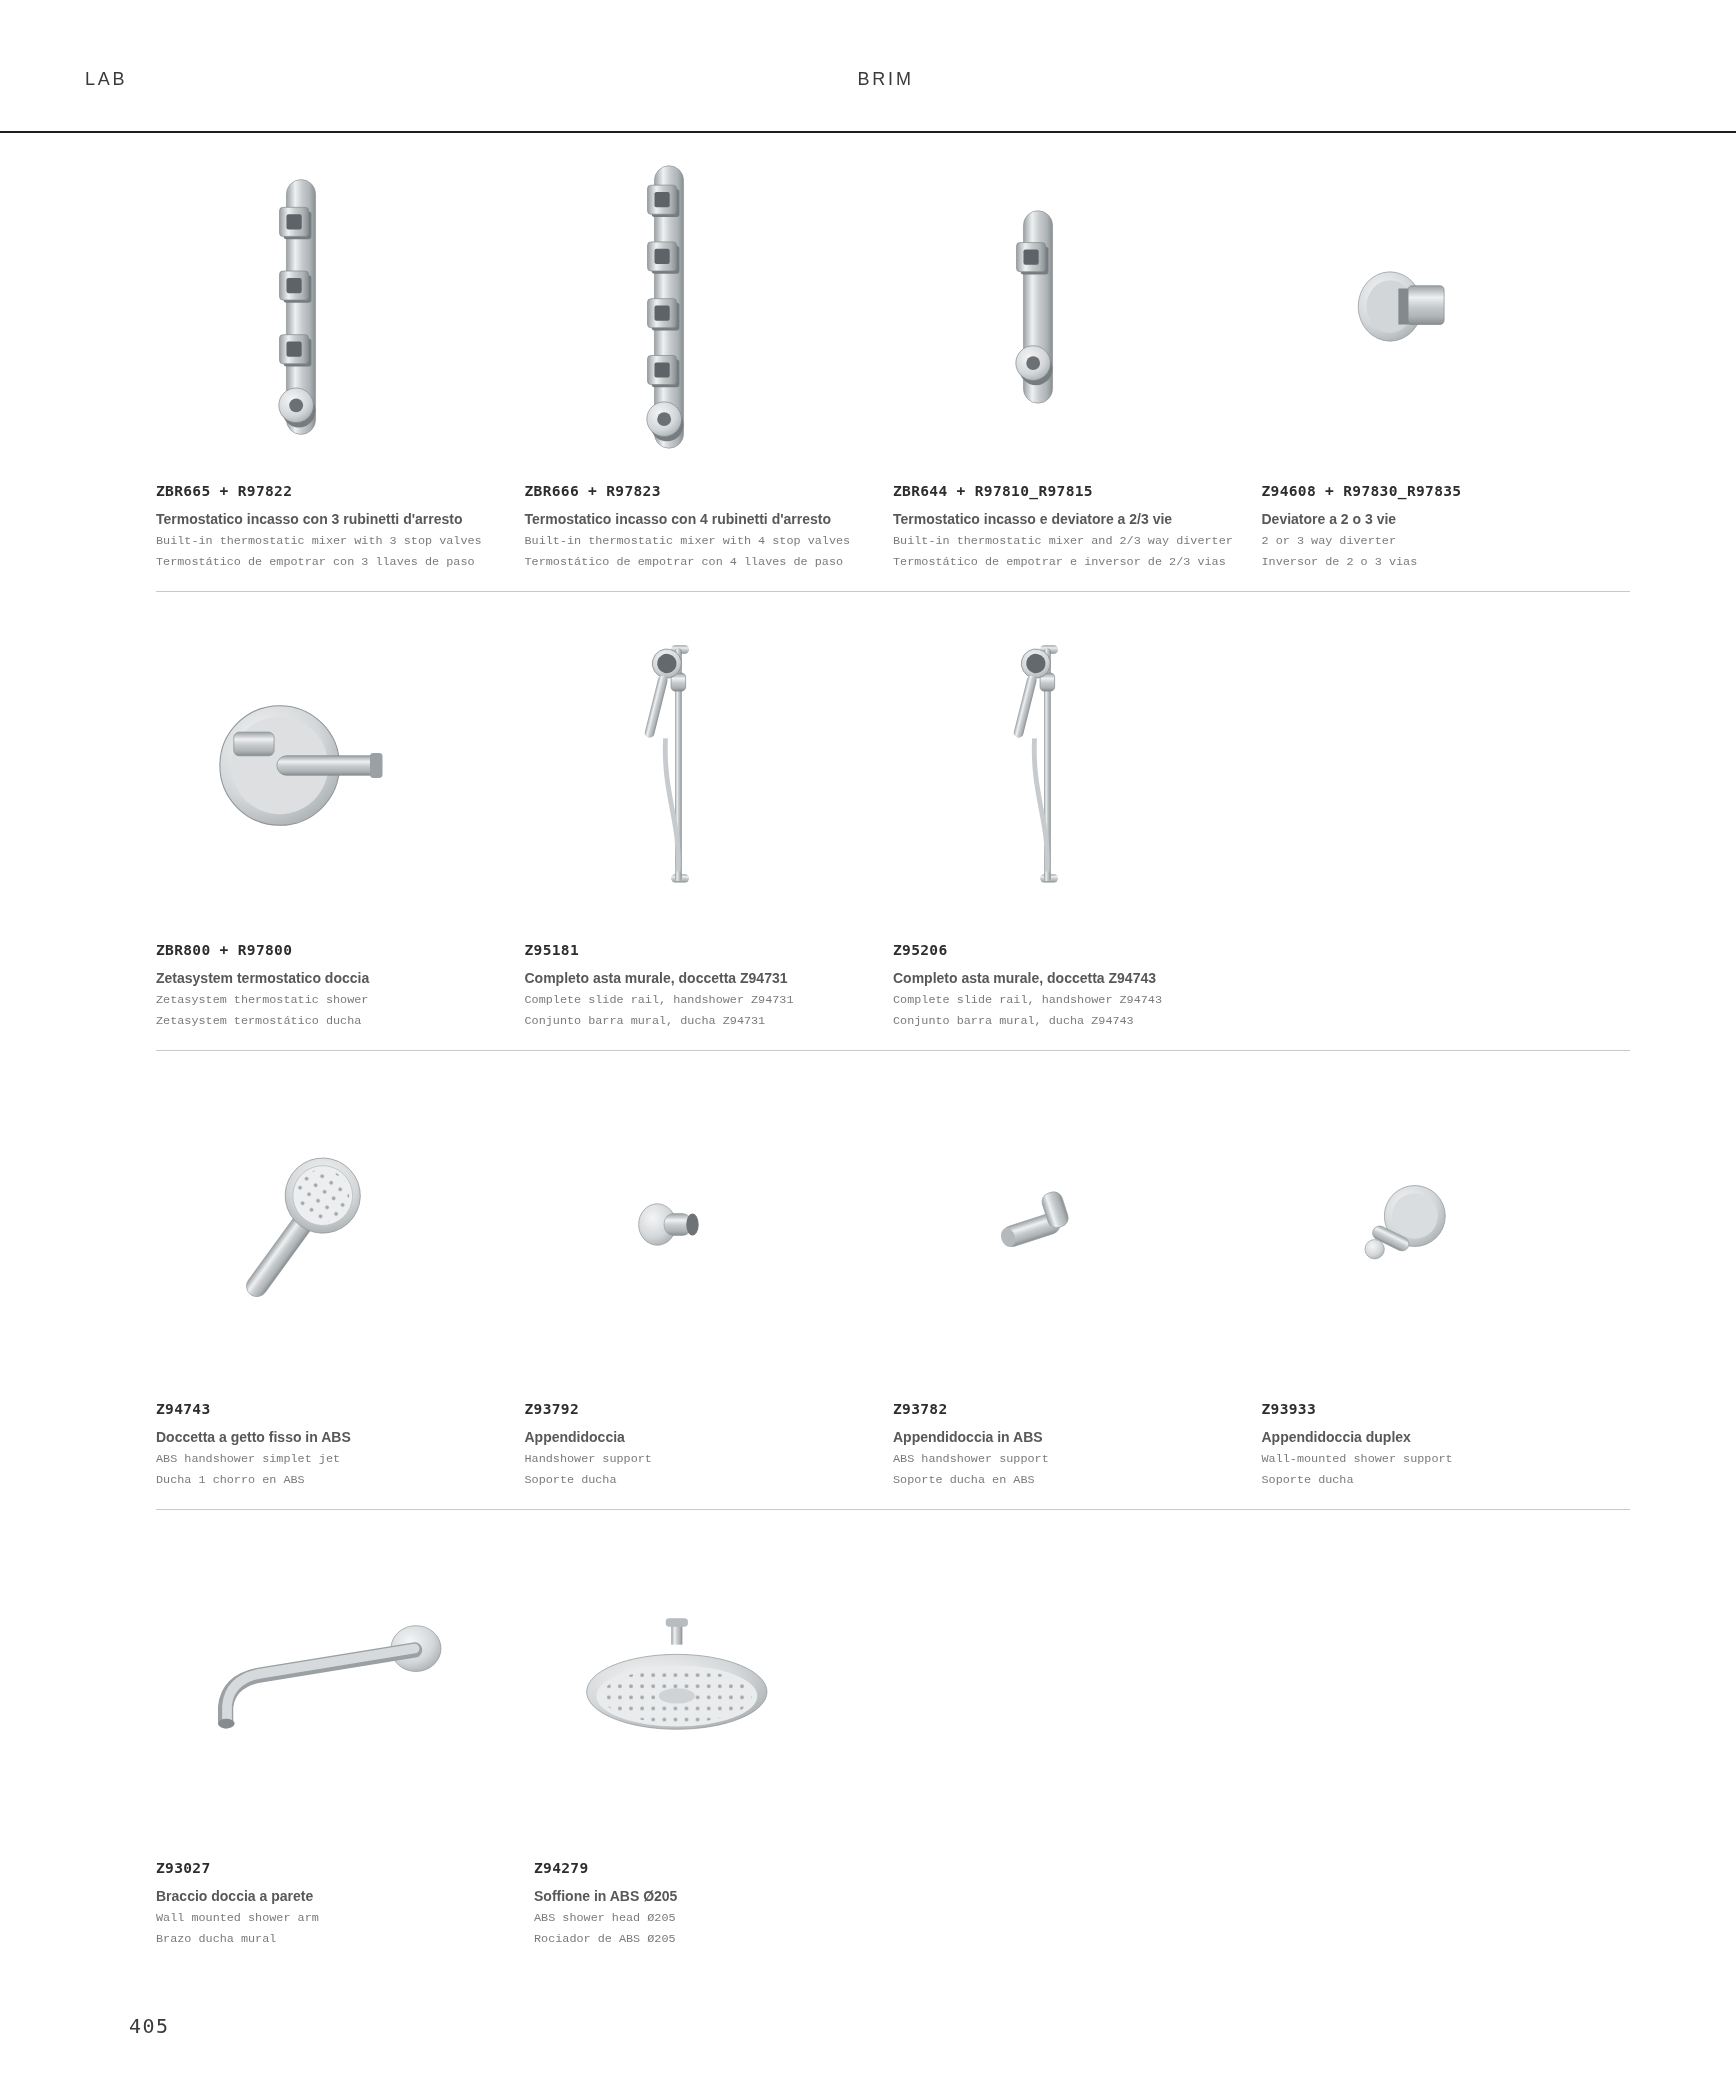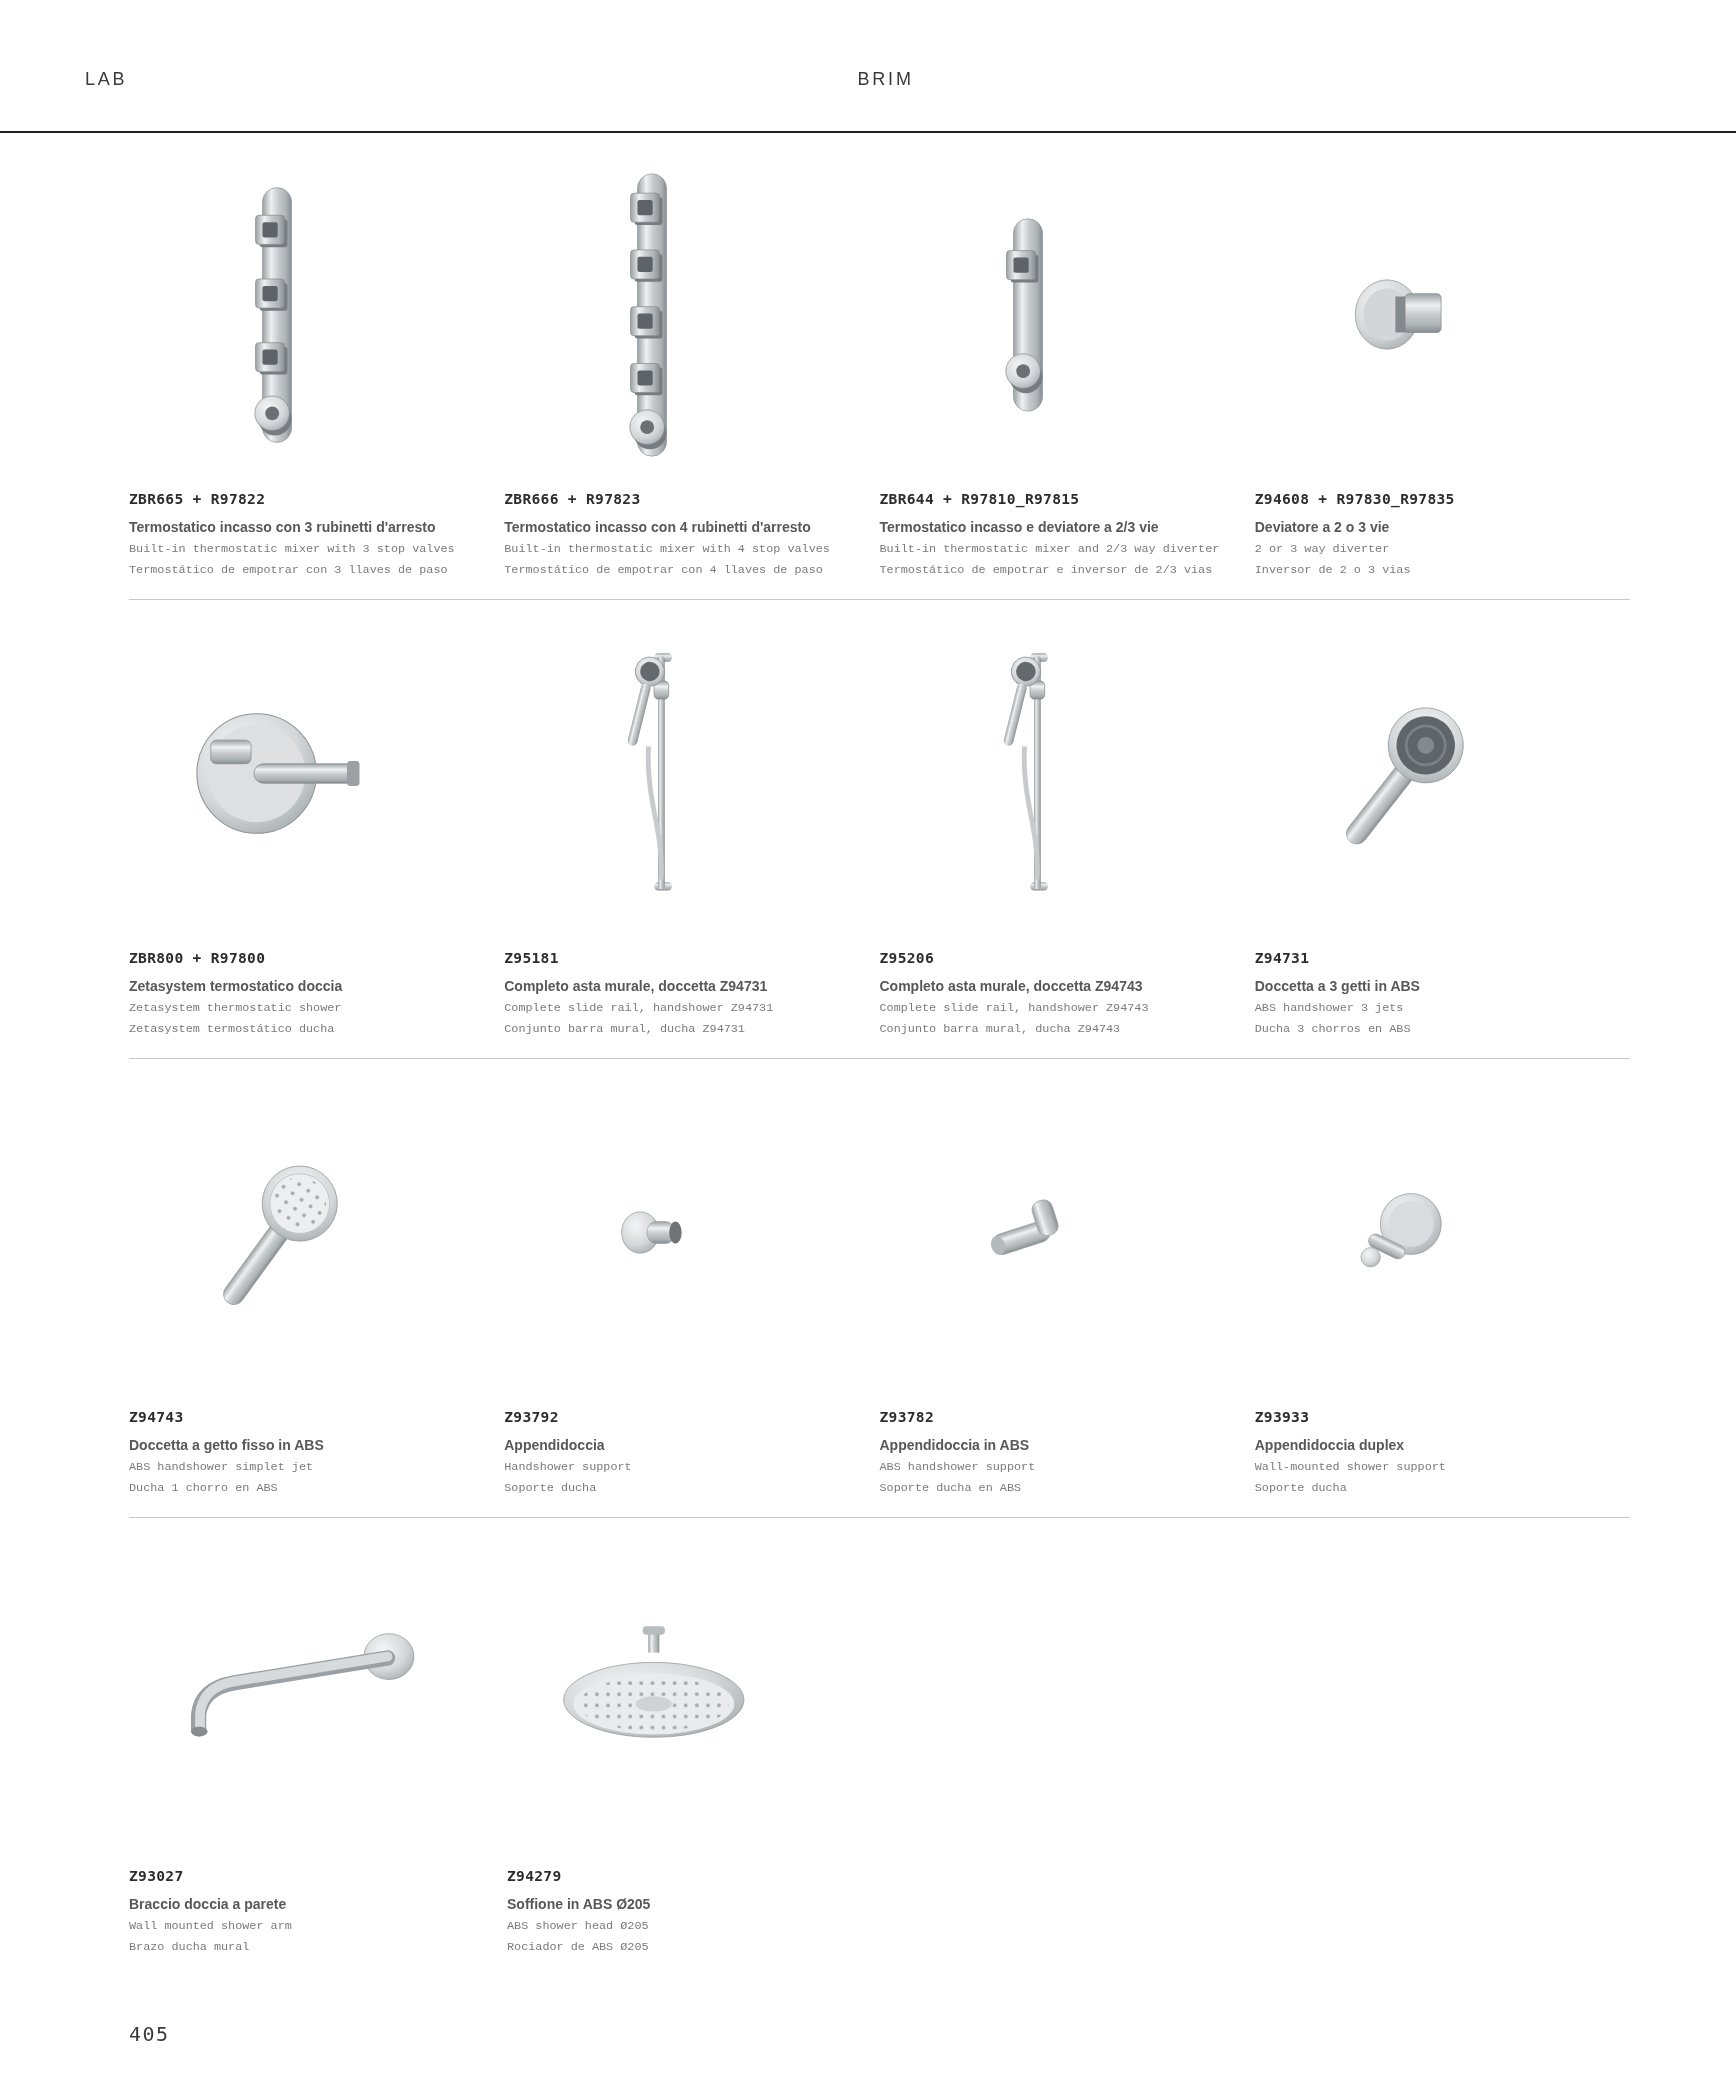--- a/index.html
+++ b/index.html
@@ -17,21 +17,21 @@
     display:grid; grid-template-columns:repeat(4,1fr);
     padding:0 106px 0 85px;
     font-family:Liberation Sans, sans-serif;
     font-size:18px; line-height:31px; letter-spacing:2.8px;
     color:#3a3a3a;
   }
   .header .series { grid-column:3; }
 
   .header-rule { margin-top:36px; height:2.1px; background:#1e1e1e; width:100%; }
 
-  .grid { padding:8px 106px 0 129px; }
+  .grid { padding:0 106px 0 129px;margin-left:27px; }
   .row { display:grid; grid-template-columns:repeat(4,1fr); }
   .cell { padding-right:21px; }
   .img {
     height:347px;
     display:flex; align-items:center; justify-content:center;
     padding-right:58px;
   }
   .code {
     font-family:"DejaVu Sans Mono", monospace;
     font-weight:bold; font-size:14.6px; line-height:21px;
@@ -227,37 +227,20 @@
         <rect x="63" y="70" width="14" height="92" rx="7" fill="url(#chromeH)"></rect>
       </g>
       <path d="M70,160 C66,240 92,280 88,352" fill="none" stroke="#c7cbcd" stroke-width="7"></path>
     </svg>
           </div>
     <div class="code">Z95206</div>
     <div class="d it">Completo asta murale, doccetta Z94743</div>
     <div class="d en">Complete slide rail, handshower Z94743</div>
     <div class="d es">Conjunto barra mural, ducha Z94743</div>
   </div>
-        <div class="cell">
-    <div class="img">
-            <svg width="167" height="160" viewBox="0 0 240 230">
-      <g transform="rotate(38 120 115)">
-        <rect x="106" y="98" width="30" height="140" rx="15" fill="url(#chromeH)" stroke="#909699" stroke-width="0.8"></rect>
-        <circle cx="121" cy="62" r="54" fill="url(#chromeR)" stroke="#8e9497"></circle>
-        <circle cx="121" cy="62" r="42" fill="#5f6568"></circle>
-        <circle cx="121" cy="62" r="28" fill="none" stroke="#7b8184" stroke-width="4"></circle>
-        <circle cx="121" cy="62" r="12" fill="#83898c"></circle>
-      </g>
-    </svg>
-          </div>
-    <div class="code">Z94731</div>
-    <div class="d it">Doccetta a 3 getti in ABS</div>
-    <div class="d en">ABS handshower 3 jets</div>
-    <div class="d es">Ducha 3 chorros en ABS</div>
-  </div>
       </div>
       <div class="row-divider"></div>
       <div class="row">
         <div class="cell">
     <div class="img">
             <svg width="167" height="160" viewBox="0 0 240 230">
       <g transform="rotate(36 120 115)">
         <rect x="106" y="98" width="30" height="140" rx="15" fill="url(#chromeH)" stroke="#909699" stroke-width="0.8"></rect>
         <circle cx="121" cy="62" r="54" fill="url(#chromeR)" stroke="#8e9497"></circle>
         <circle cx="121" cy="62" r="43" fill="#eceeef" stroke="#b7bcbe"></circle>

